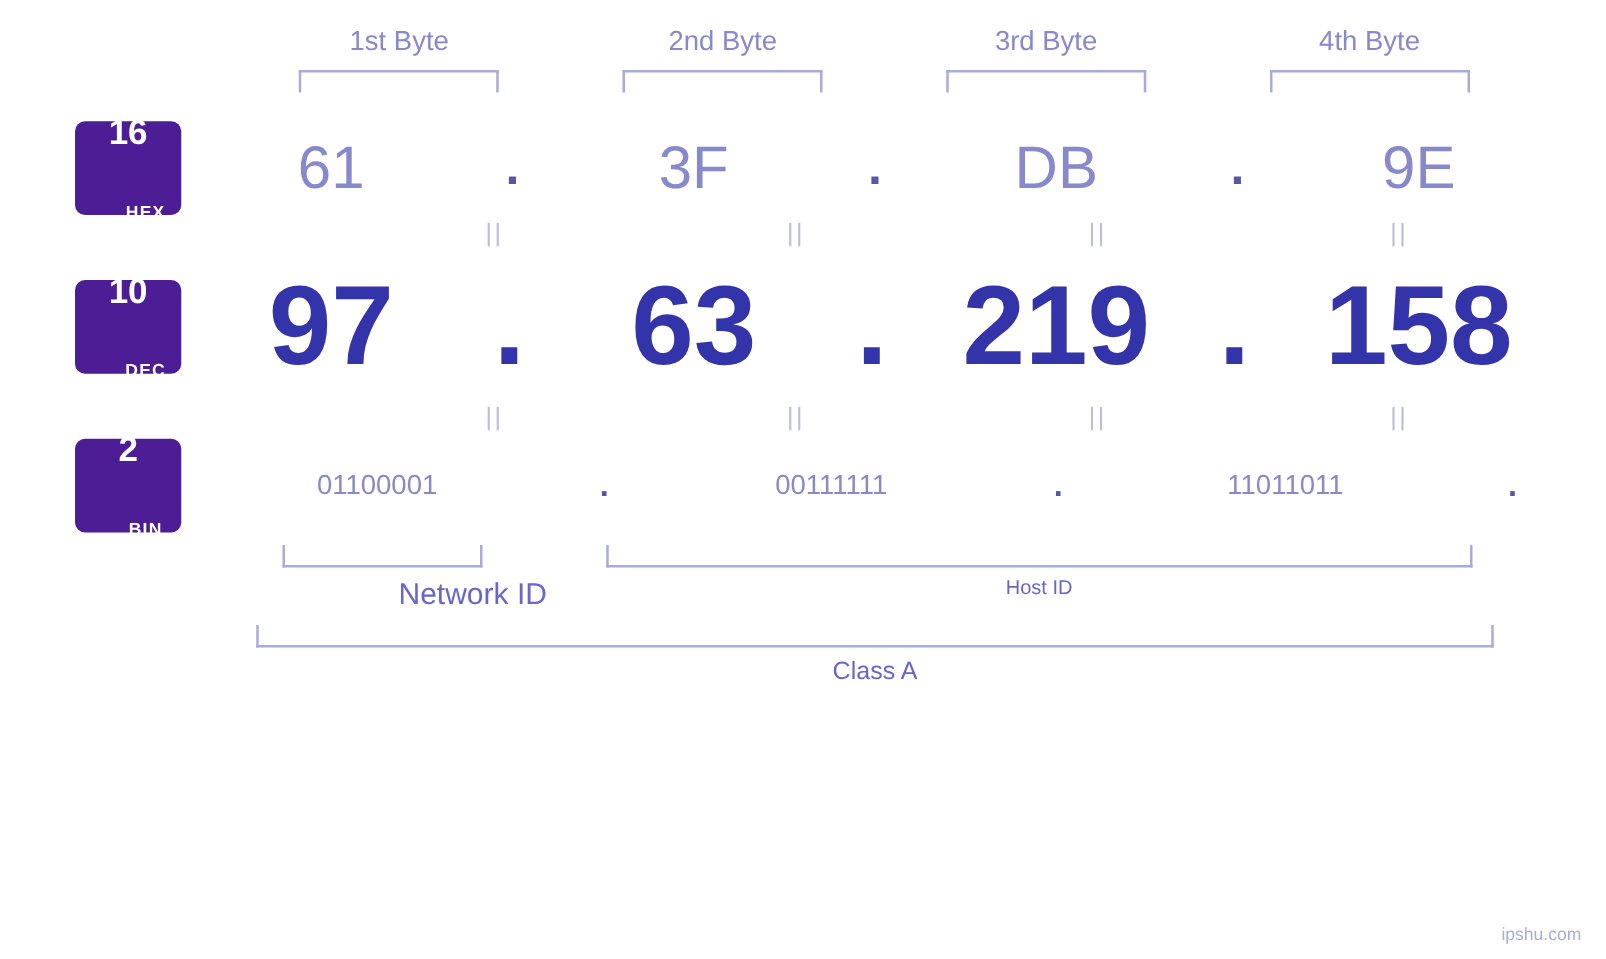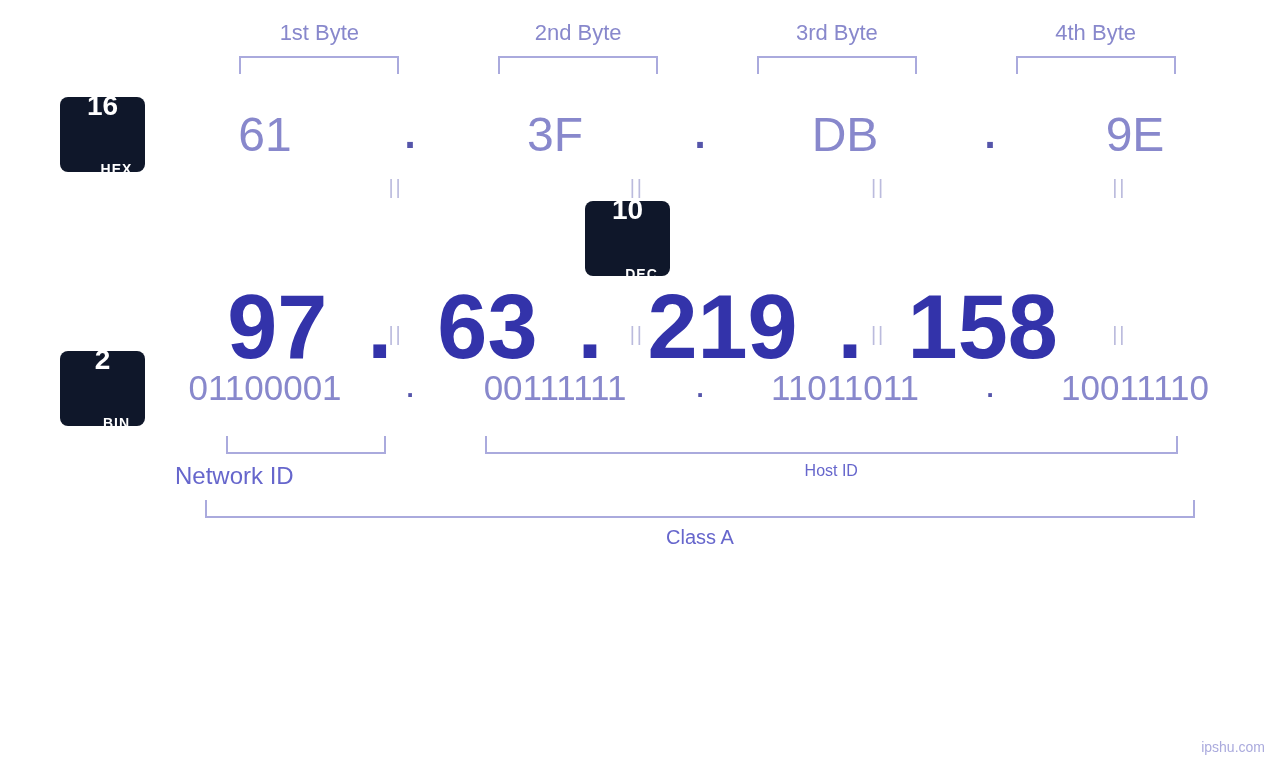--- a/index.html
+++ b/index.html
@@ -70,21 +70,21 @@
       display: flex;
       align-items: center;
       width: 100%;
       position: relative;
     }
 
     
     .badge {
       width: 85px;
       height: 75px;
-      background: #0f172a;
+      background: #4c1d95;
       border-radius: 8px;
       display: flex;
       flex-direction: column;
       align-items: center;
       justify-content: center;
       color: white;
       flex-shrink: 0;
       margin-right: 30px;
       gap: 40px;
     }
@@ -140,21 +140,21 @@
     .dec-dot {
       color: #3333aa;
       font-size: 90px;
       font-weight: bold;
       width: 30px;
     }
 
     
     .bin-value {
       color: #8888cc;
-      font-size: 35px;
+      font-size: 22px;
       font-weight: 400;
     }
 
     
     .class-section {
       width: 100%;
       margin-top: 10px;
       padding-left: 115px;
     }
 
@@ -246,21 +246,21 @@
     <div style="width:85px; margin-right:30px; flex-shrink:0;"></div>
     <div class="eq-cell">||</div>
     <div style="width:30px;"></div>
     <div class="eq-cell">||</div>
     <div style="width:30px;"></div>
     <div class="eq-cell">||</div>
     <div style="width:30px;"></div>
     <div class="eq-cell">||</div>
   </div>
 
-  <div class="data-row" style="height:120px;flex-direction:column;">
+  <div class="data-row" style="height:120px;">
     <div class="badge">
       <span class="badge-number">10</span>
       <span class="badge-label">DEC</span>
     </div>
     <div class="values-area">
       <div class="byte-value dec-value">97</div>
       <div class="dec-dot">.</div>
       <div class="byte-value dec-value">63</div>
       <div class="dec-dot">.</div>
       <div class="byte-value dec-value">219</div>
@@ -285,38 +285,37 @@
       <span class="badge-number">2</span>
       <span class="badge-label">BIN</span>
     </div>
     <div class="values-area">
       <div class="byte-value bin-value">01100001</div>
       <div class="dot-separator" style="font-size:26px;">.</div>
       <div class="byte-value bin-value">00111111</div>
       <div class="dot-separator" style="font-size:26px;">.</div>
       <div class="byte-value bin-value">11011011</div>
       <div class="dot-separator" style="font-size:26px;">.</div>
-      <div class="byte-value bin-value">10011110</div>
     </div>
   </div>
 
   <div style="width:100%; padding-left:115px; margin-top:8px;">
     <div style="display:flex; width:100%;">
 
       <div style="flex:1; display:flex; justify-content:center;">
         <div style="width:160px; height:18px; border:2px solid #aaaadd; border-top:none;"></div>
       </div>
 
       <div style="flex:3; display:flex; justify-content:center;">
         <div style="width:88%; height:18px; border:2px solid #aaaadd; border-top:none;"></div>
       </div>
     </div>
 
     <div style="display:flex; width:100%; margin-top:8px;">
-      <div style="flex:1; text-align:left; color:#6666cc; font-size:24px; font-weight:500;">Network ID</div>
+      <div style="flex:1; text-align:right; color:#6666cc; font-size:24px; font-weight:500;">Network ID</div>
       <div style="flex:3; text-align:center; color:#6666cc; font-size:16px; font-weight:500;">Host ID</div>
     </div>
   </div>
 
   <div class="class-section" style="width:calc(100% - 60px); padding-left:115px;">
     <div class="class-bracket"></div>
     <div class="class-label">Class A</div>
   </div>
 
   <div class="watermark">ipshu.com</div>

